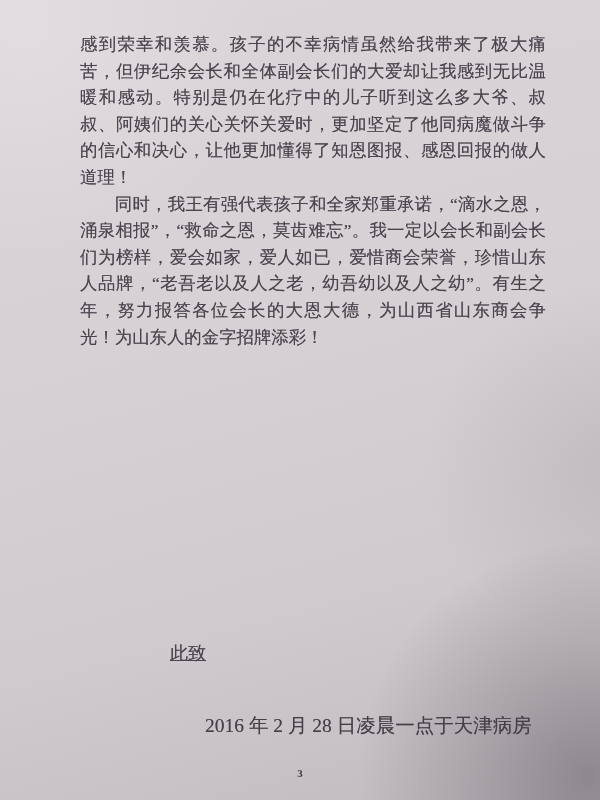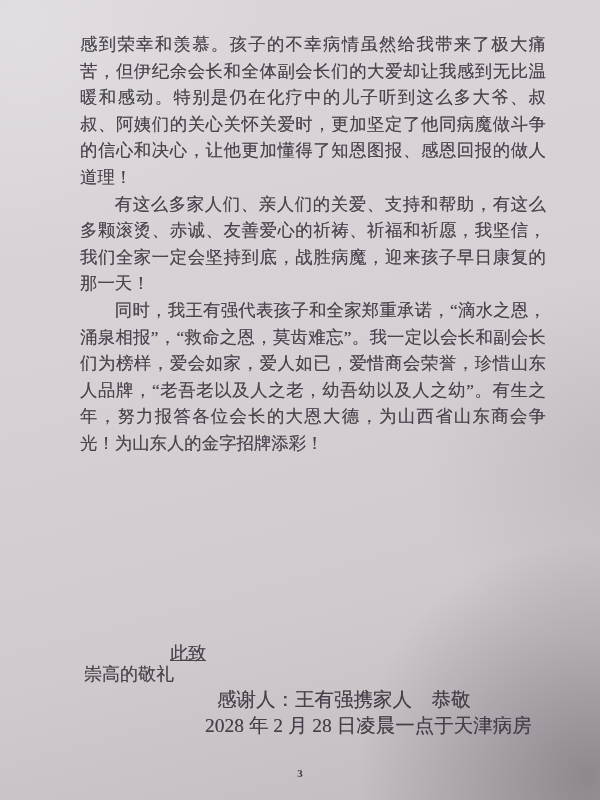--- a/index.html
+++ b/index.html
@@ -76,26 +76,23 @@
     font-weight: bold;
     color: #3e3a42;
   }
 </style>
 </head>
 <body>
 
 <div class="photo">
   <div class="letter-body">
     <p class="para">感到荣幸和羡慕。孩子的不幸病情虽然给我带来了极大痛苦，但伊纪余会长和全体副会长们的大爱却让我感到无比温暖和感动。特别是仍在化疗中的儿子听到这么多大爷、叔叔、阿姨们的关心关怀关爱时，更加坚定了他同病魔做斗争的信心和决心，让他更加懂得了知恩图报、感恩回报的做人道理！</p>
-    <p class="para indent">有这么多家人们、亲人们的关爱、支持和帮助，有这么多颗滚烫、赤诚、友善爱心的祈祷、祈福和祈愿，我坚信，我们全家一定会坚持到底，战胜病魔，迎来孩子早日康复的那一天！</p>
     <p class="para indent">同时，我王有强代表孩子和全家郑重承诺，“滴水之恩，涌泉相报”，“救命之恩，莫齿难忘”。我一定以会长和副会长们为榜样，爱会如家，爱人如已，爱惜商会荣誉，珍惜山东人品牌，“老吾老以及人之老，幼吾幼以及人之幼”。有生之年，努力报答各位会长的大恩大德，为山西省山东商会争光！为山东人的金字招牌添彩！</p>
   </div>
 
   <div class="regards">此致</div>
 
-  <div class="salute">崇高的敬礼</div>
 
-  <div class="signature">感谢人：王有强携家人　恭敬</div>
 
-  <div class="date">2028 年 2 月 28 日凌晨一点于天津病房</div>
+  <div class="date">2016 年 2 月 28 日凌晨一点于天津病房</div>
 
   <div class="pagenum">3</div>
 </div>
 
 </body></html>

